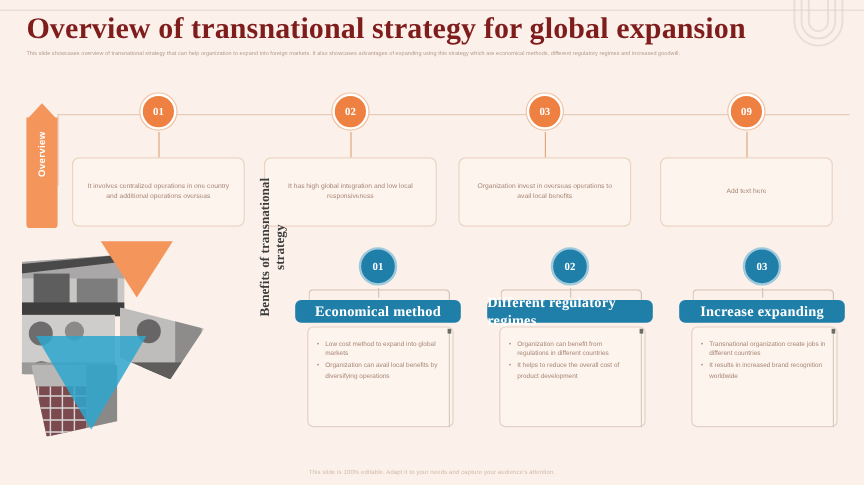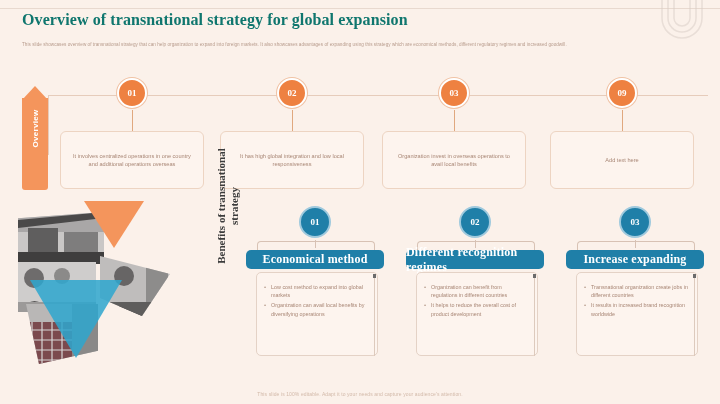--- a/index.html
+++ b/index.html
@@ -14,21 +14,21 @@
     position:absolute;left:0;top:0;width:720px;height:68px;
     background:#fbf1ea;
   }
   .header-rule{
     position:absolute;left:0;top:8px;width:720px;height:1px;
     background:#e8d9cf;
   }
   .page-title{
     position:absolute;left:22px;top:11px;
     font-family:"Liberation Serif", serif;
-    font-size:16px;font-weight:700;color:#0f766e;
+    font-size:25px;font-weight:700;color:#7f1d1d;
     letter-spacing:.1px;white-space:nowrap;
   }
   .page-subtitle{
     position:absolute;left:22px;top:41px;width:672px;
     font-size:4.6px;line-height:7.6px;color:#b79b8c;
     letter-spacing:.05px;
   }
   .logo-watermark{
     position:absolute;right:10px;top:-16px;width:56px;height:58px;
     opacity:.5;
@@ -278,21 +278,21 @@
       <div class="track"></div>
       <div class="thumb"></div>
     </div>
   </div>
 </div>
 
 <div class="bcol" style="left:400px;">
   <div class="bbadge">02</div>
   <div class="bracket"></div>
   <div class="bracket-tick"></div>
-  <div class="bhead">Different recognition regimes</div>
+  <div class="bhead">Different regulatory regimes</div>
   <div class="bbody">
     <ul>
       <li>Organization can benefit from regulations in different countries</li>
       <li>It helps to reduce the overall cost of product development</li>
     </ul>
     <div class="scroll">
       <div class="track"></div>
       <div class="thumb"></div>
     </div>
   </div>

